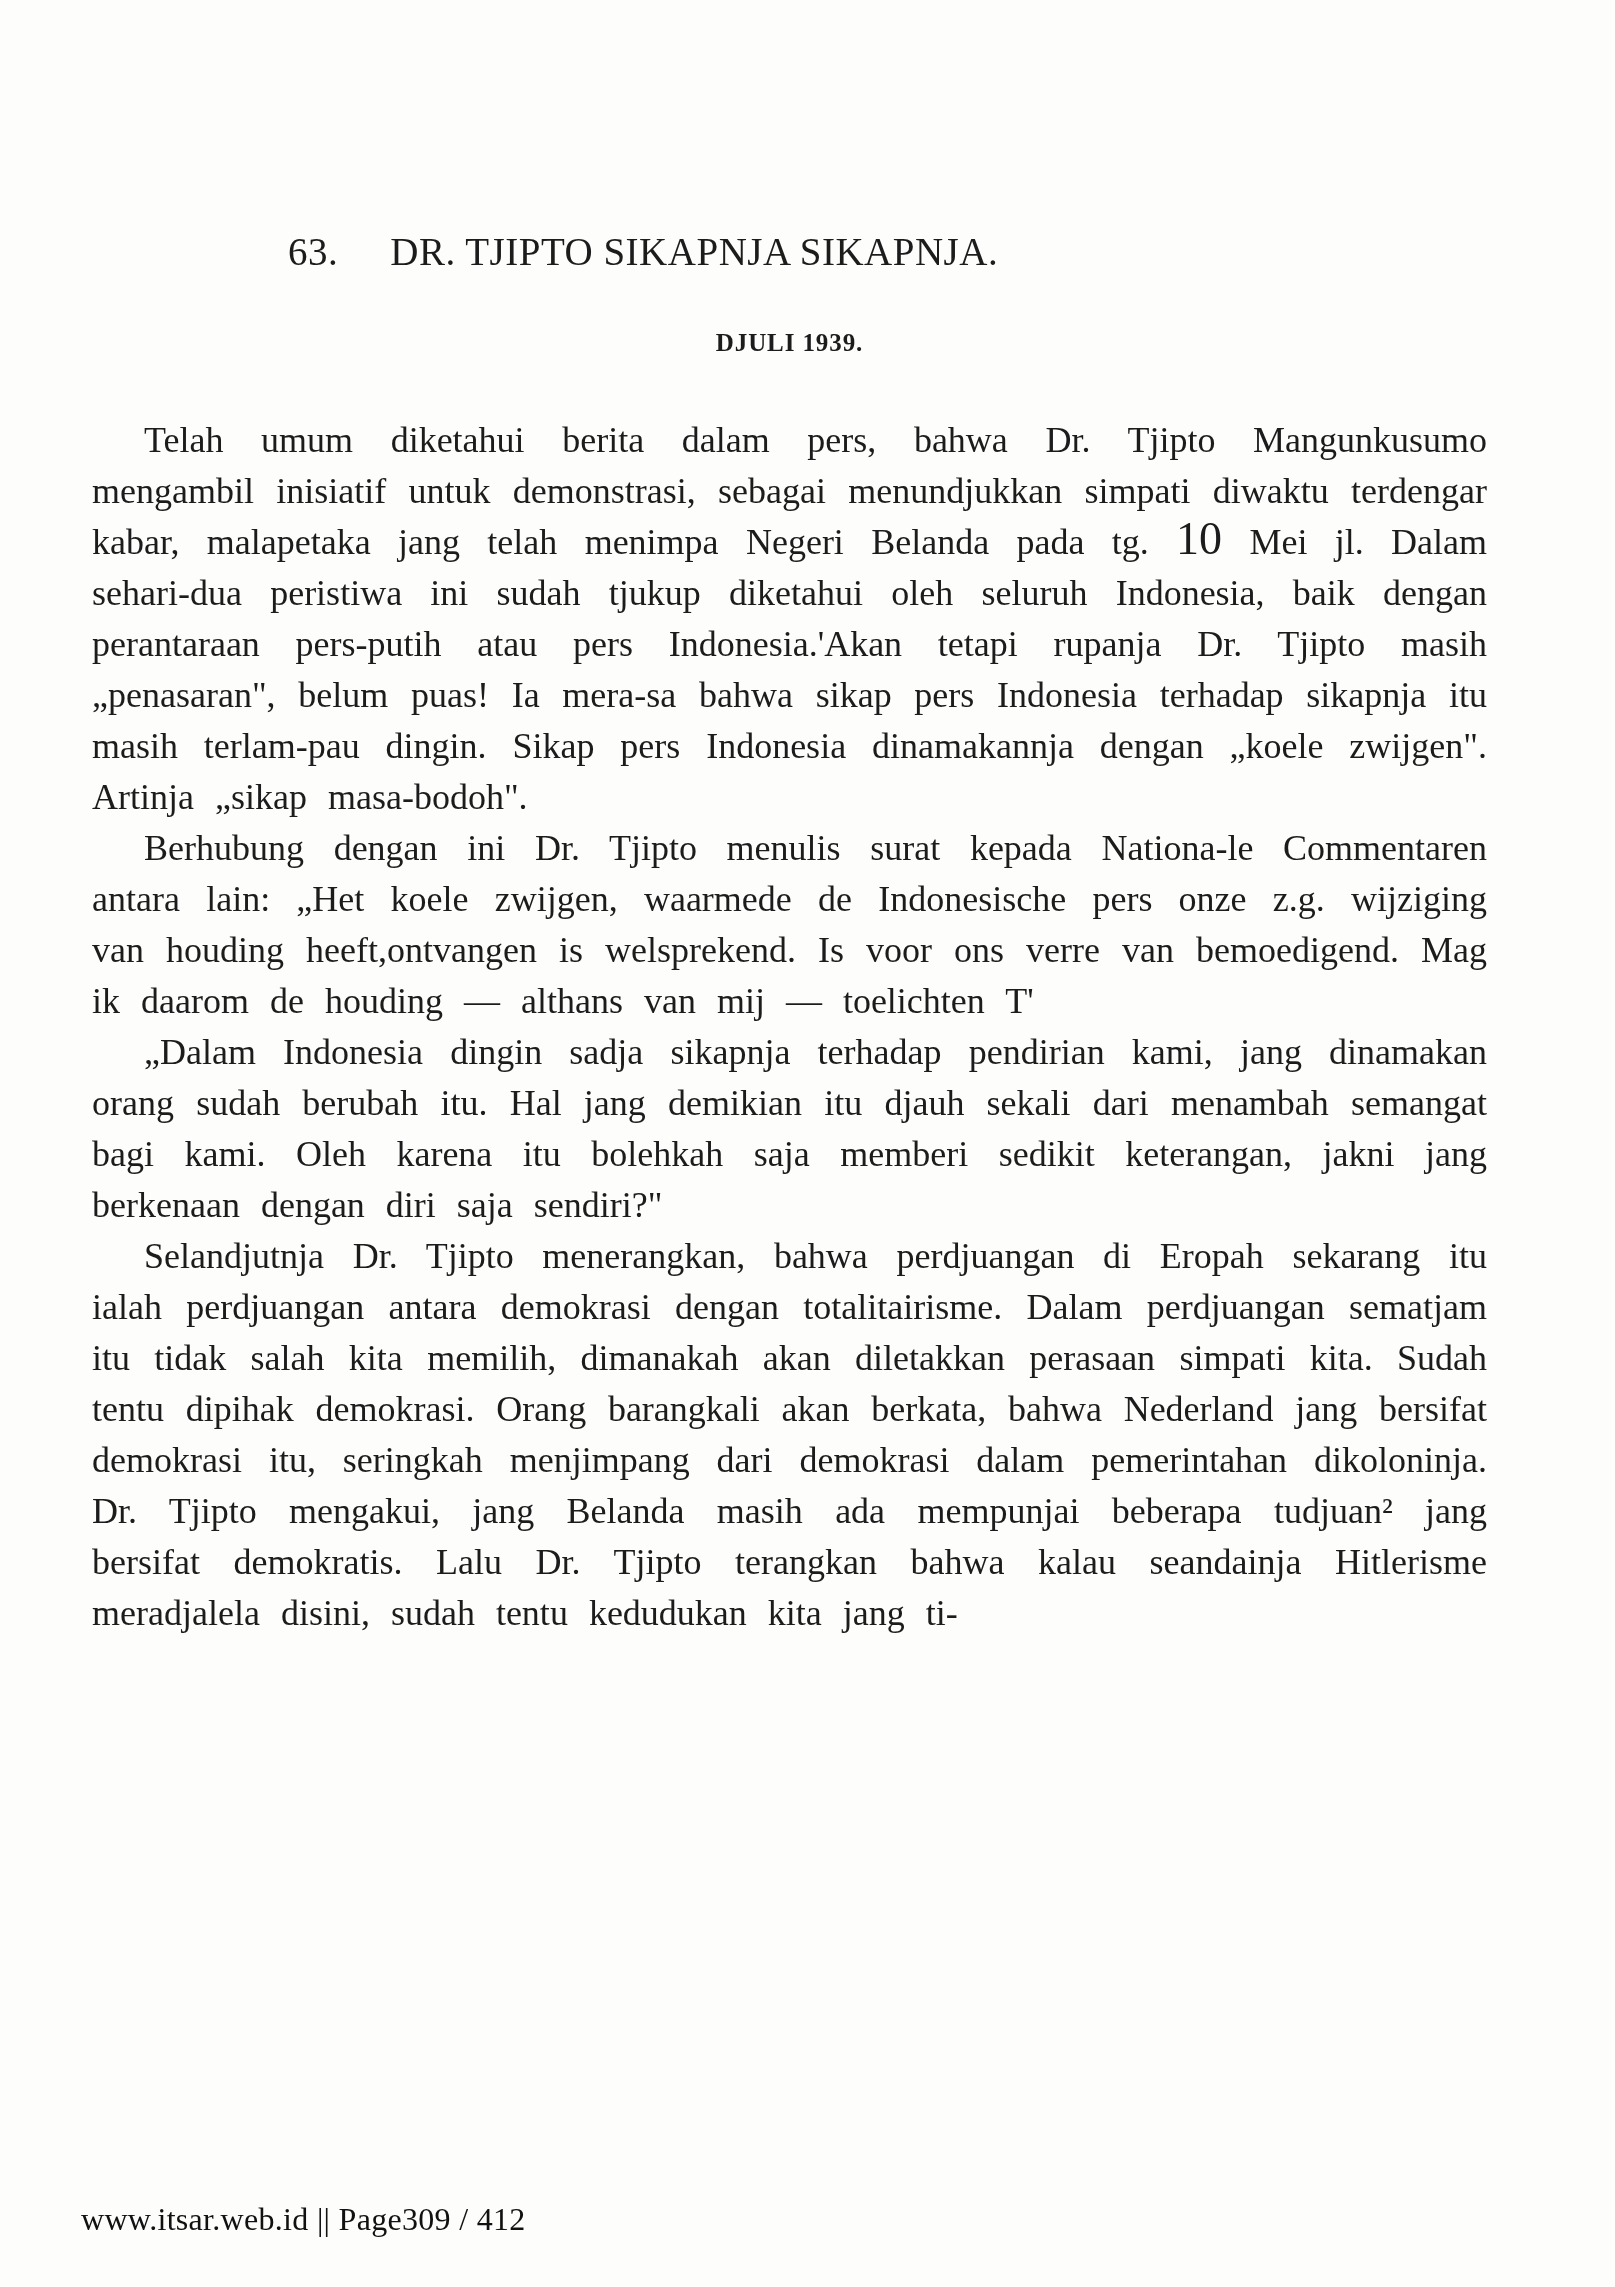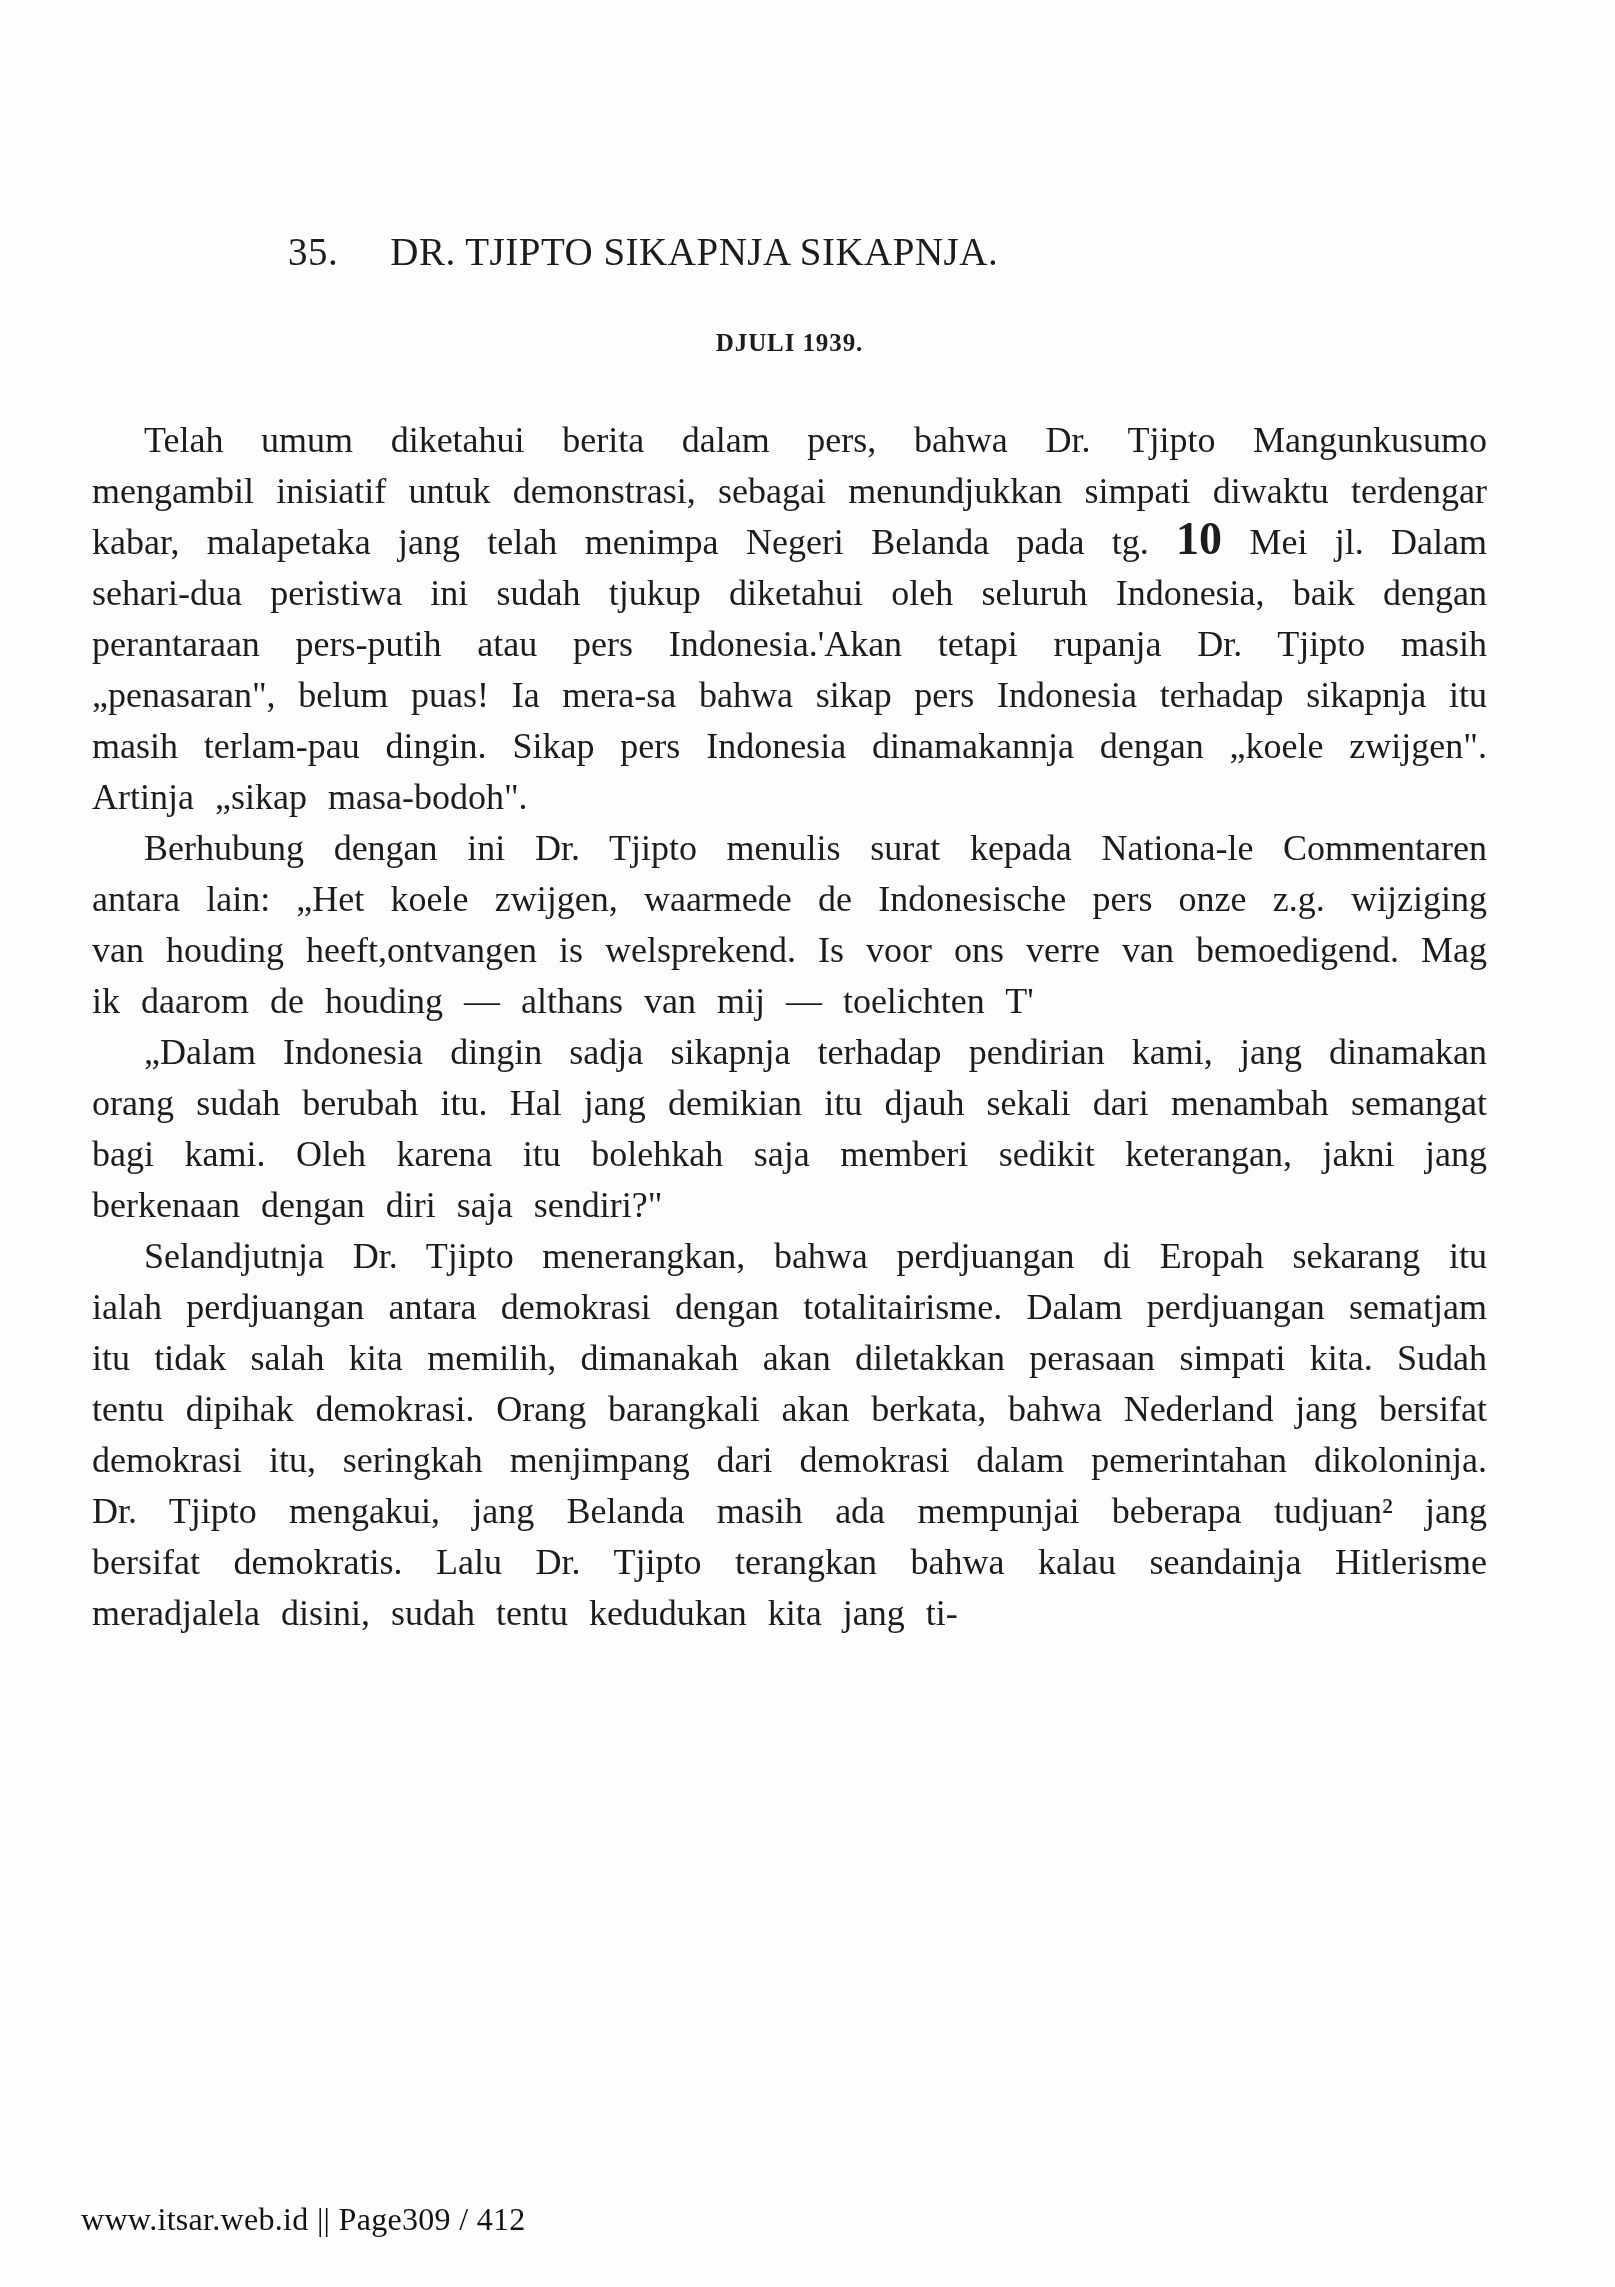--- a/index.html
+++ b/index.html
@@ -52,40 +52,40 @@
     word-spacing: 12px;
   }
   .bodytext p {
     margin: 0;
     text-indent: 52px;
   }
   .bodytext p.spaced {
   }
   .big-num {
     font-size: 46px;
-    font-weight: bold;
+    font-weight: normal;
     line-height: 0;
   }
   .footer {
     position: absolute;
     left: 81px;
     top: 2201px;
     font-family: Liberation Serif, serif;
     font-size: 32px;
     color: #111;
     letter-spacing: 0.3px;
   }
 </style>
 </head>
 <body>
 
 <div class="page">
 
   <div class="heading">
-    <span class="num">35.</span><span>DR. TJIPTO SIKAPNJA SIKAPNJA.</span>
+    <span class="num">63.</span><span>DR. TJIPTO SIKAPNJA SIKAPNJA.</span>
   </div>
 
   <div class="subheading">DJULI 1939.</div>
 
   <div class="bodytext">
     <p><span>Telah umum diketahui berita dalam pers, bahwa Dr. Tjipto Mangunkusumo mengambil inisiatif untuk demonstrasi, sebagai menundjukkan simpati diwaktu terdengar kabar, malapetaka jang telah menimpa Negeri Belanda pada tg. </span><span class="big-num">10</span><span> Mei jl. Dalam sehari-dua peristiwa ini sudah tjukup diketahui oleh seluruh Indonesia, baik dengan perantaraan pers-putih atau pers Indonesia.'Akan tetapi rupanja Dr. Tjipto masih „penasaran", belum puas! Ia mera-sa bahwa sikap pers Indonesia terhadap sikapnja itu masih terlam-pau dingin. Sikap pers Indonesia dinamakannja dengan „koele zwijgen". Artinja „sikap masa-bodoh".</span></p>
     <p>Berhubung dengan ini Dr. Tjipto menulis surat kepada Nationa-le Commentaren antara lain: „Het koele zwijgen, waarmede de Indonesische pers onze z.g. wijziging van houding heeft,ontvangen is welsprekend. Is voor ons verre van bemoedigend. Mag ik daarom de houding — althans van mij — toelichten T'</p>
     <p>„Dalam Indonesia dingin sadja sikapnja terhadap pendirian kami, jang dinamakan orang sudah berubah itu. Hal jang demikian itu djauh sekali dari menambah semangat bagi kami. Oleh karena itu bolehkah saja memberi sedikit keterangan, jakni jang berkenaan dengan diri saja sendiri?"</p>
     <p class="spaced">Selandjutnja Dr. Tjipto menerangkan, bahwa perdjuangan di Eropah sekarang itu ialah perdjuangan antara demokrasi dengan totalitairisme. Dalam perdjuangan sematjam itu tidak salah kita memilih, dimanakah akan diletakkan perasaan simpati kita. Sudah tentu dipihak demokrasi. Orang barangkali akan berkata, bahwa Nederland jang bersifat demokrasi itu, seringkah menjimpang dari demokrasi dalam pemerintahan dikoloninja. Dr. Tjipto mengakui, jang Belanda masih ada mempunjai beberapa tudjuan² jang bersifat demokratis. Lalu Dr. Tjipto terangkan bahwa kalau seandainja Hitlerisme meradjalela disini, sudah tentu kedudukan kita jang ti-</p>
   </div>

